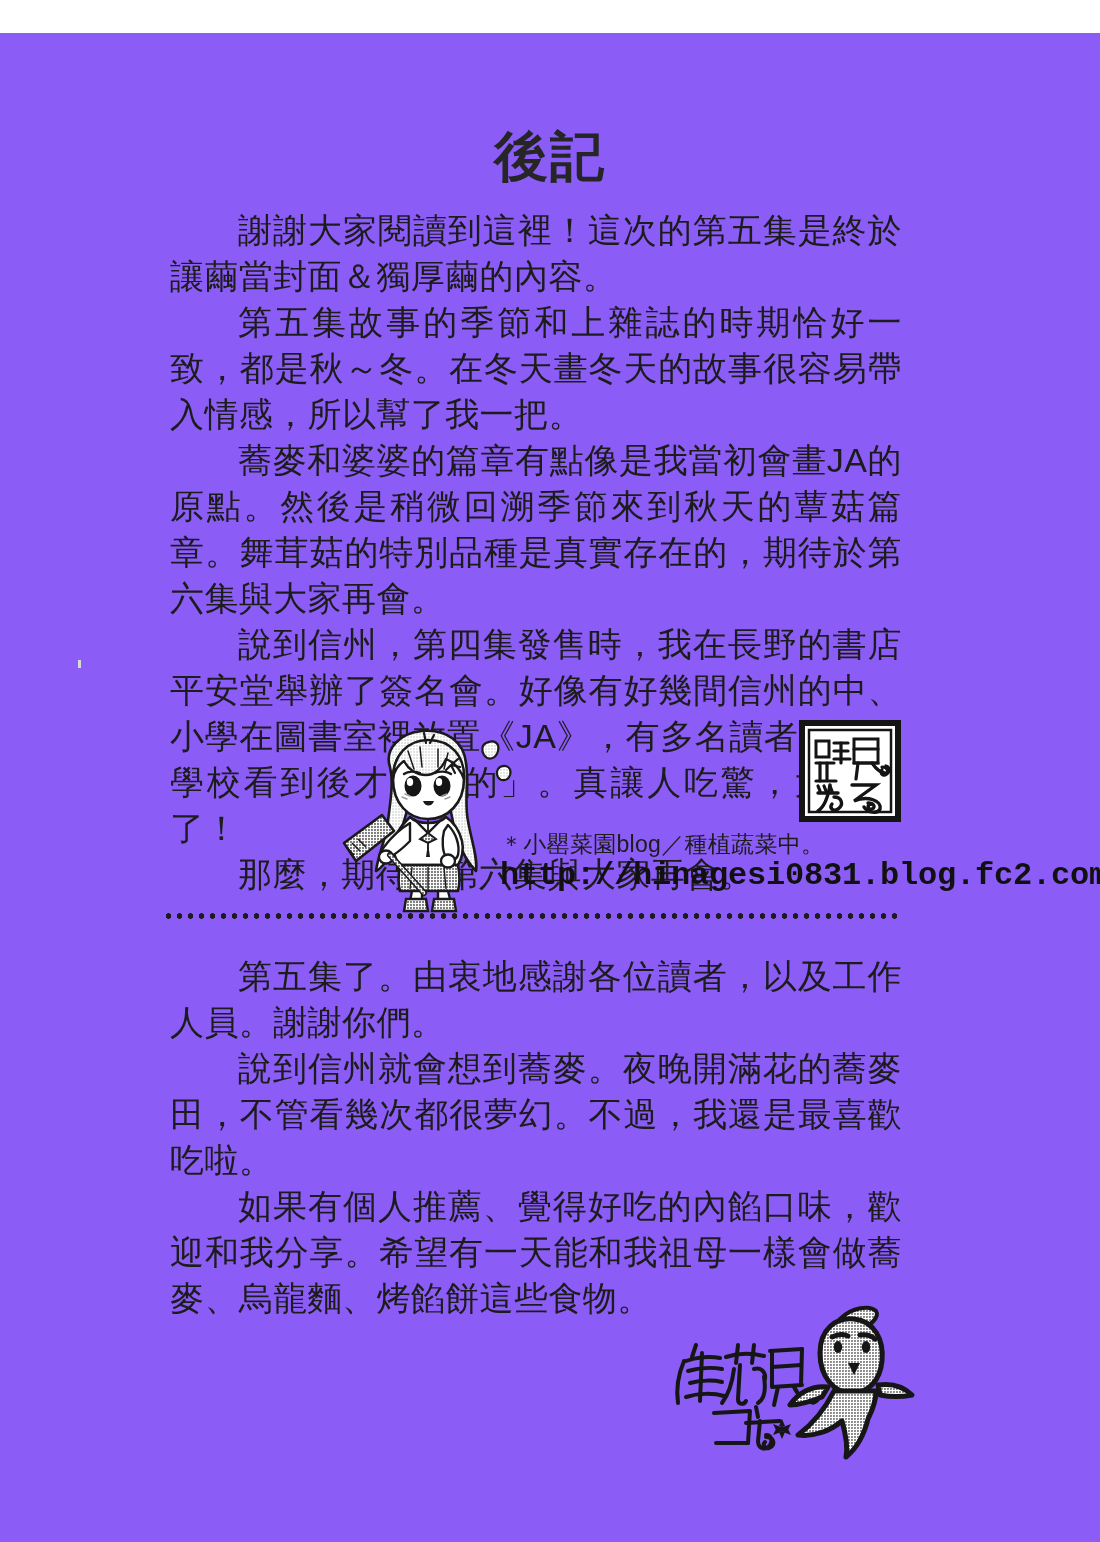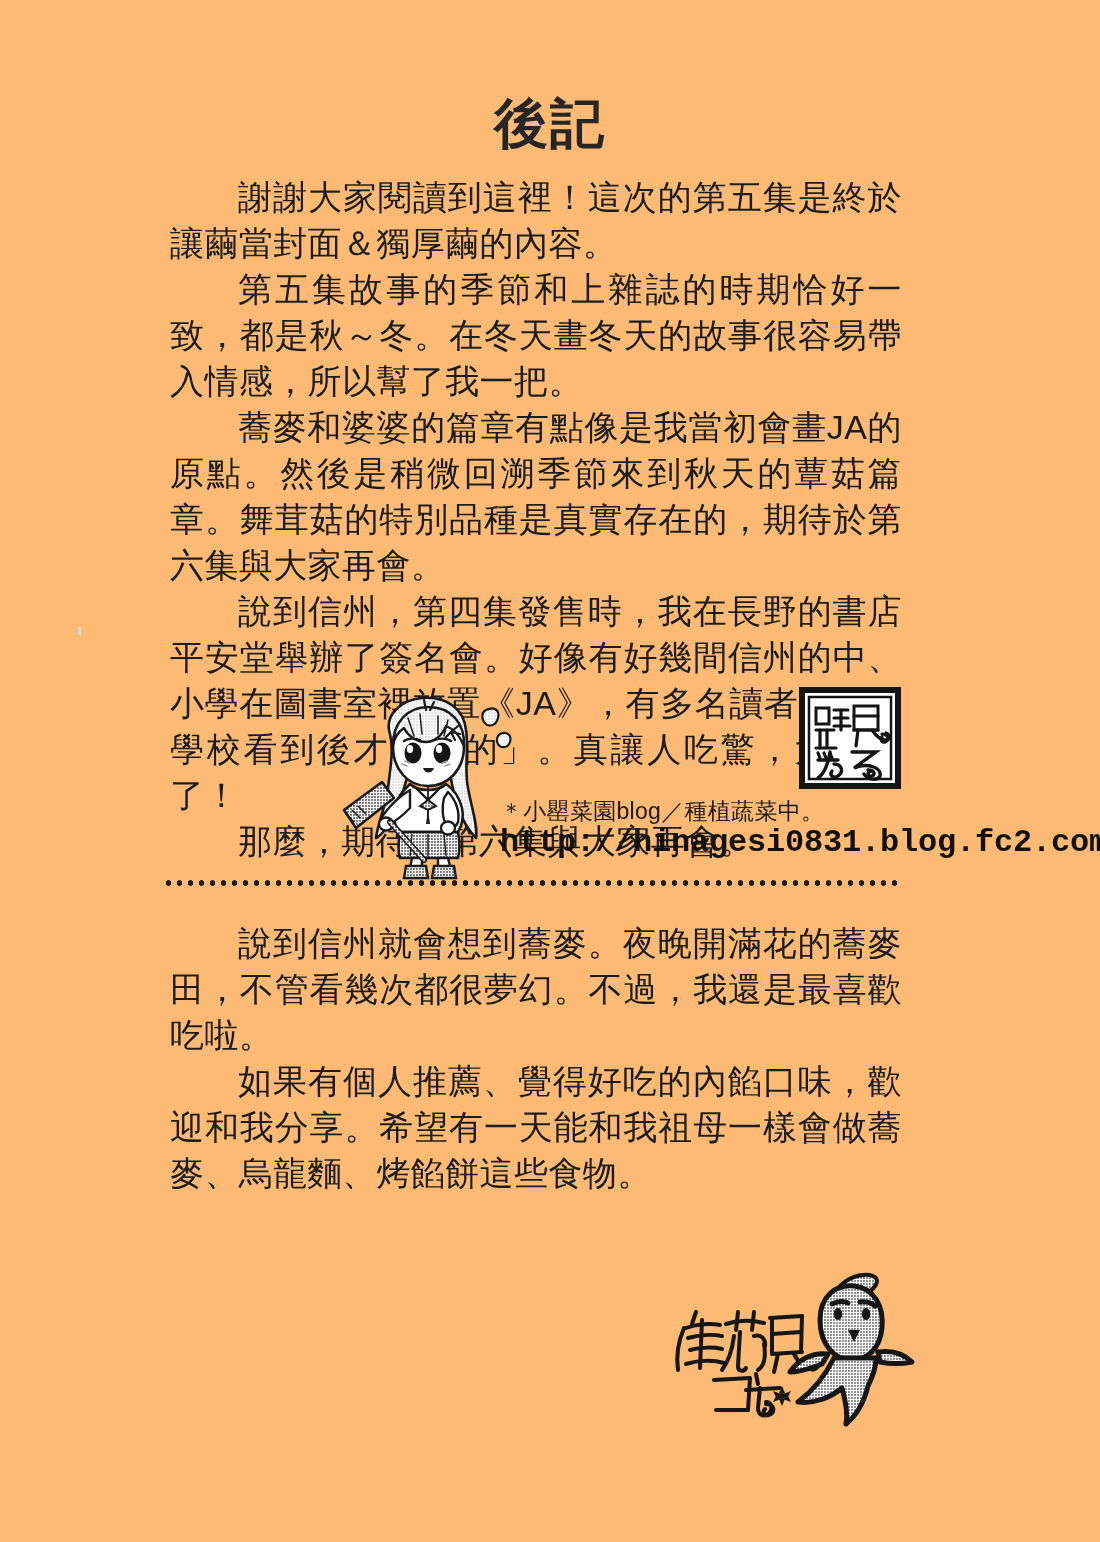--- a/index.html
+++ b/index.html
@@ -12,21 +12,22 @@
     height: 1542px;
     position: relative;
     overflow: hidden;
     font-family: "Liberation Sans", "DejaVu Sans", sans-serif;
     color: #1a1a1a;
   }
 
   .page {
     position: absolute;
     inset: 0;
-    background: #fdba74;
+    background: #8b5cf6;
+    margin-top: 33px;
   }
 
   
   .afterword-title {
     position: absolute;
     top: 96px;
     left: 0;
     width: 1100px;
     text-align: center;
     font-size: 54px;
@@ -259,20 +260,21 @@
       <g stroke="#141414" stroke-width="3.4" fill="none" stroke-linecap="round">
         <path d="M54 66 L78 66 L56 82 C70 76 84 82 82 90 C80 95 70 94 66 88"></path>
         <path d="M70 84 C76 84 78 88 74 90 C71 91 69 88 71 86"></path>
       </g>
     </svg>
   </div>
 
   <div class="dotted-divider"></div>
 
   <div class="text-block" id="bottom-text">
+    <p>第五集了。由衷地感謝各位讀者，以及工作人員。謝謝你們。</p>
     <p>說到信州就會想到蕎麥。夜晚開滿花的蕎麥田，不管看幾次都很夢幻。不過，我還是最喜歡吃啦。</p>
     <p>如果有個人推薦、覺得好吃的內餡口味，歡迎和我分享。希望有一天能和我祖母一樣會做蕎麥、烏龍麵、烤餡餅這些食物。</p>
   </div>
 
   <div class="bottom-signature">
     <svg width="256" height="182" viewBox="0 0 256 182" xmlns="http://www.w3.org/2000/svg">
       <defs>
         <pattern id="tone2" width="3" height="3" patternUnits="userSpaceOnUse">
           <rect width="3" height="3" fill="#ffffff"></rect>
           <circle cx="1" cy="1" r="1.05" fill="#808080"></circle>

